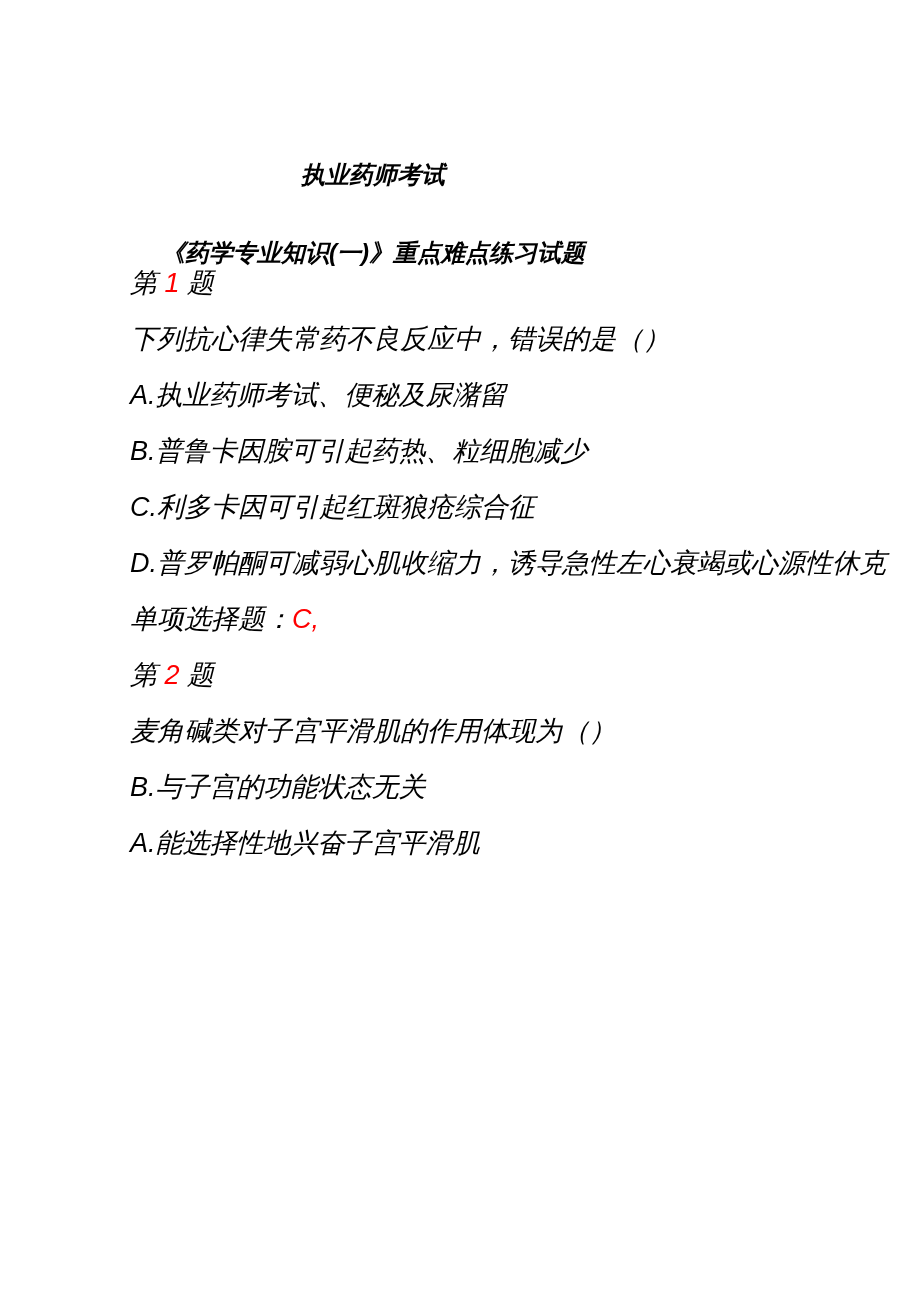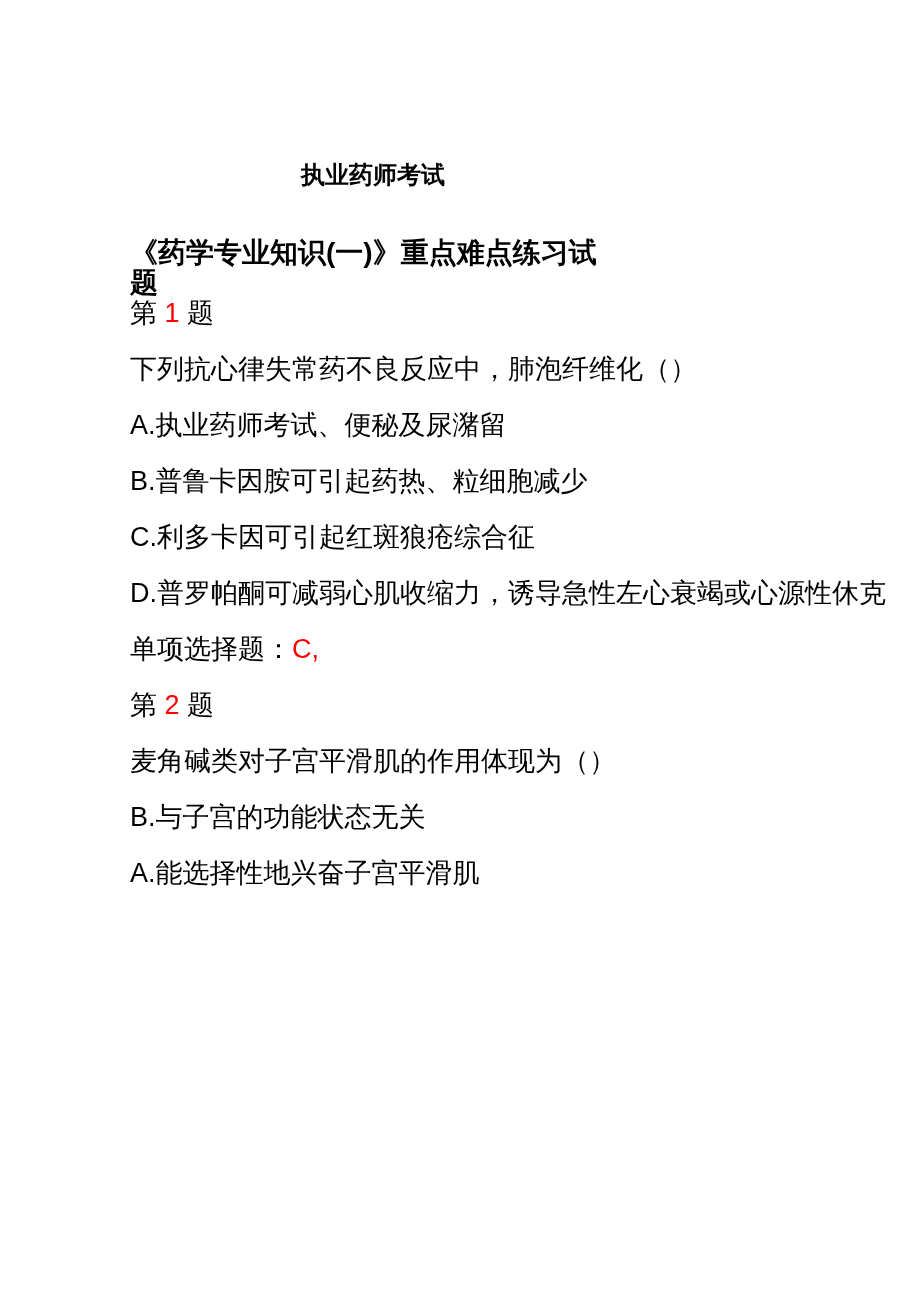--- a/index.html
+++ b/index.html
@@ -12,31 +12,33 @@
     height: 1302px;
     overflow: hidden;
     font-family: "Liberation Sans", "DejaVu Sans", sans-serif;
     color: #000000;
   }
   .doc {
     box-sizing: border-box;
     width: 732px;
     height: 1302px;
     padding: 160px 116px 0 130px;
+    font-style: italic;
   }
   .title {
     font-size: 24px;
     font-weight: bold;
     text-align: center;
     line-height: 30px;
     margin: 0;
   }
   .subtitle {
-    font-size: 28px;
+    font-size: 24px;
     font-weight: bold;
+    text-align: center;
     line-height: 30px;
     margin: 48px 0 0 0;
   }
   .section {
     font-size: 24px;
     font-weight: bold;
     text-align: left;
     line-height: 30px;
     margin: 117px 0 70px 0;
   }
@@ -59,21 +61,21 @@
 
 <div class="doc">
 
   <p class="title">执业药师考试</p>
 
   <p class="subtitle">《药学专业知识(一)》重点难点练习试题</p>
 
 
   <div>
     <p class="body"><span>第 </span><span class="red">1</span><span> 题</span></p>
-    <p class="body">下列抗心律失常药不良反应中，肺泡纤维化（）</p>
+    <p class="body">下列抗心律失常药不良反应中，错误的是（）</p>
     <p class="body">A.执业药师考试、便秘及尿潴留</p>
     <p class="body">B.普鲁卡因胺可引起药热、粒细胞减少</p>
     <p class="body">C.利多卡因可引起红斑狼疮综合征</p>
     <p class="body">D.普罗帕酮可减弱心肌收缩力，诱导急性左心衰竭或心源性休克</p>
     <p class="body"><span>单项选择题：</span><span class="red">C,</span></p>
   </div>
 
   <div>
     <p class="body qnum-gap"><span>第 </span><span class="red">2</span><span> 题</span></p>
     <p class="body">麦角碱类对子宫平滑肌的作用体现为（）</p>

